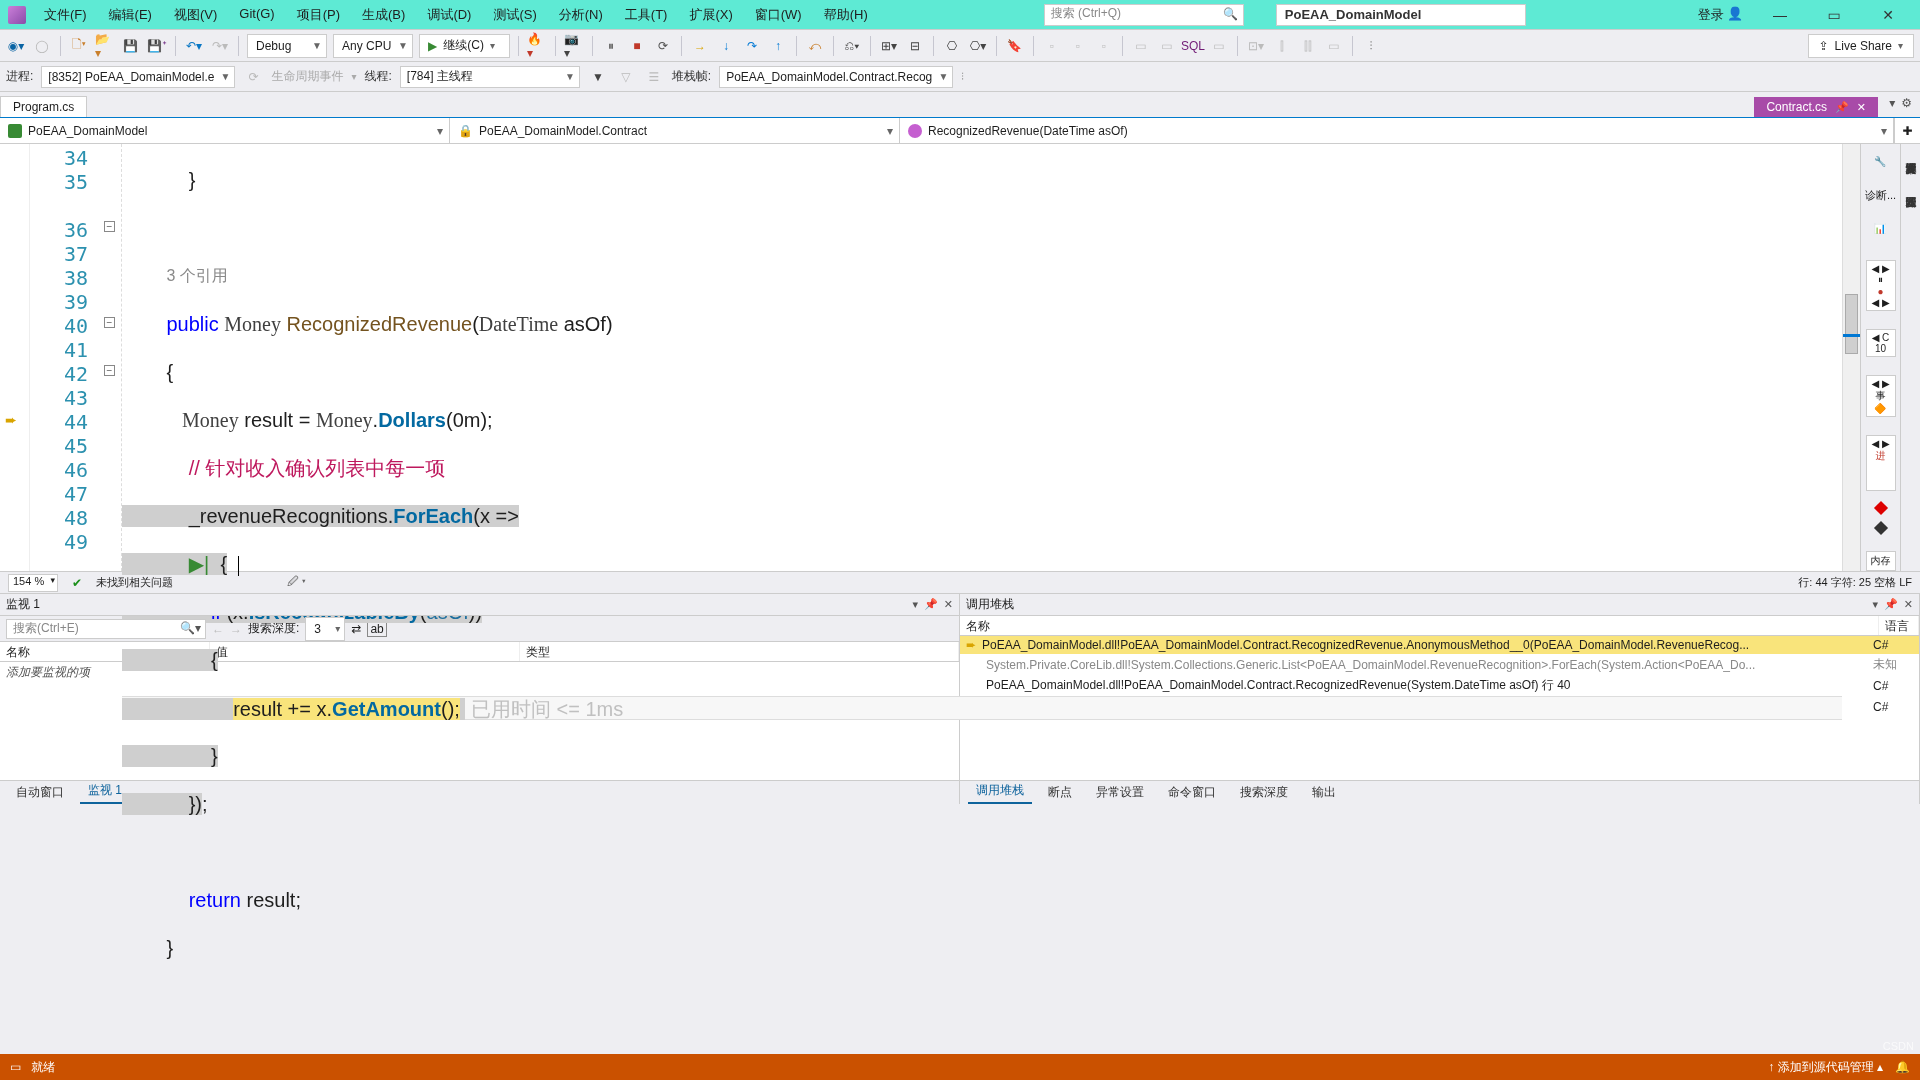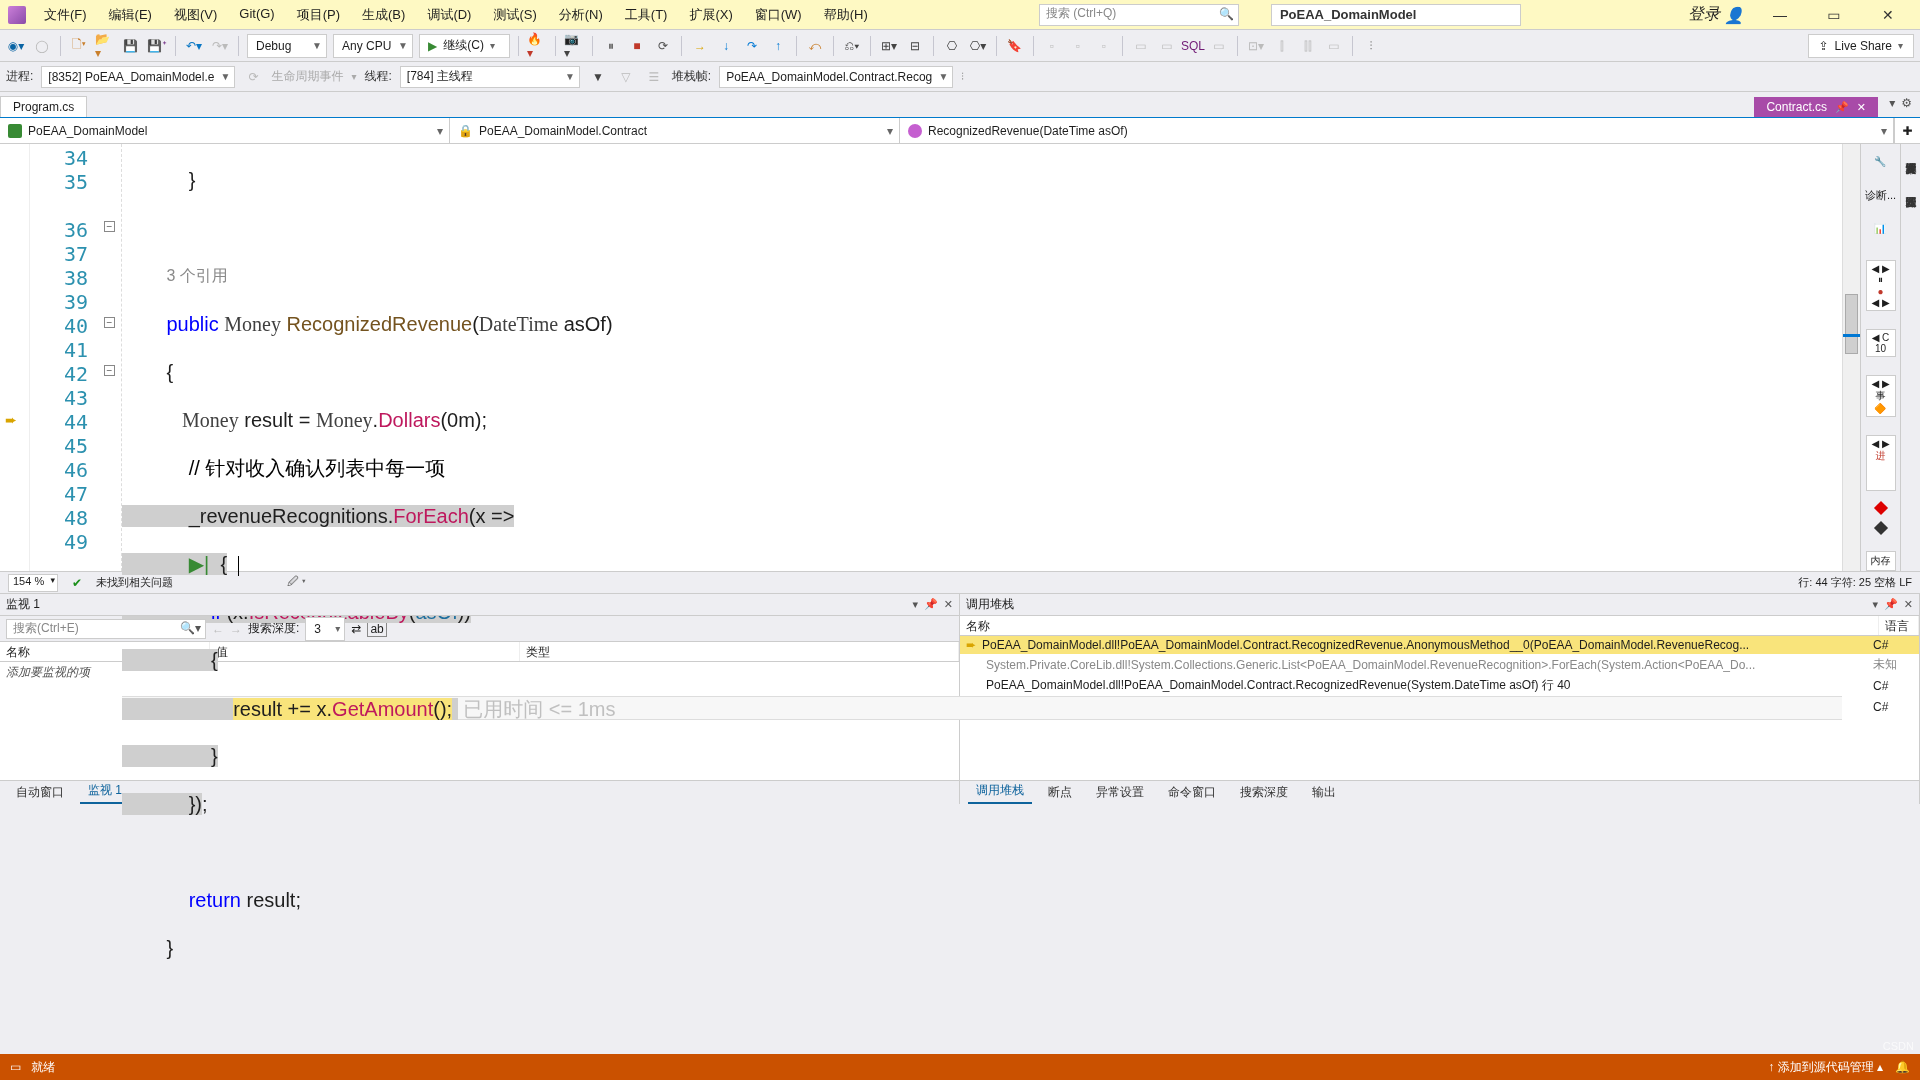--- a/index.html
+++ b/index.html
@@ -1,27 +1,27 @@
 <!DOCTYPE html>
 <html><head>
 <meta charset="utf-8">
 <style>
 * { margin: 0; padding: 0; box-sizing: border-box; font-family: "Microsoft YaHei", "Segoe UI", sans-serif; }
 body { background: #eeeef2; color: #1e1e1e; font-size: 12px; overflow: hidden; width: 1920px; height: 1080px; position: relative; }
 
 
-.titlebar { height: 30px; background: #fef9c3; display: flex; align-items: center; padding: 0 8px; gap: 14px; border-bottom: 1px solid #ccc; font-size: 13px; }
+.titlebar { height: 30px; background: #5eead4; display: flex; align-items: center; padding: 0 8px; gap: 14px; border-bottom: 1px solid #ccc; font-size: 13px; }
 .titlebar .vs-logo { width: 18px; height: 18px; background: linear-gradient(135deg,#cb7fd9,#8a4ba8); border-radius:2px; }
 .menu-item { cursor: pointer; padding:2px 4px; }
 .search-box { margin-left: auto; width: 200px; height: 22px; border: 1px solid #ccc; background: #fff; padding: 0 22px 0 6px; position: relative; font-size: 12px;}
 .search-box .mag { position:absolute; right:4px; top:2px; color:#555;}
 .solution-name { width: 250px; padding:0 8px; font-weight:600; color:#333; border:1px solid #ccc; background:#fff; height:22px; line-height:20px; margin-left:18px;}
 .titlebar-right { margin-left:auto; display:flex; gap:18px; align-items:center; padding-right:6px;}
 .win-btn { width:36px; height:24px; display:flex; align-items:center; justify-content:center; color:#333; font-size:14px;}
-.signin { font-size:16px; display:flex; align-items:flex-end; gap:4px;font-style:italic;}
+.signin { font-size:13px; display:flex; align-items:flex-start; gap:4px;}
 
 
 .toolbar { display:flex; align-items:center; gap:6px; padding:3px 6px; background:#eeeef2; border-bottom:1px solid #ccc; height:32px;}
 .tb-btn { width:20px; height:20px; display:flex; align-items:center; justify-content:center; color:#444; position:relative;}
 .tb-sep { width:1px; height:20px; background:#c6c6d0; margin:0 2px;}
 .combo { border:1px solid #ccc; background:#fff; height:24px; padding:0 20px 0 8px; position:relative; font-size:12px; min-width:80px; display:flex; align-items:center;}
 .combo .dd { position:absolute; right:4px; color:#666; font-size:10px;}
 .continue-btn { background:#fff; border:1px solid #ccc; height:24px; display:flex; align-items:center; gap:6px; padding:0 14px 0 8px; position:relative;}
 .continue-btn .play { color:#388a34;}
 .ls-btn { margin-left:auto; display:flex;align-items:center;gap:6px; height:24px; border:1px solid #ccc; padding:0 10px; background:#fff;}
@@ -56,23 +56,23 @@
 .line-col { width:70px; text-align:right; padding-right:12px; font-family:Consolas,monospace; font-size:20px; color:#2c91af; line-height:24px; padding-top:2px;}
 .fold-col { width:22px; border-right:1px dashed #ddd; position:relative;}
 .fold-box { width:11px; height:11px; border:1px solid #888; background:#fff; position:absolute; left:4px; display:flex; align-items:center; justify-content:center; font-size:10px; color:#555;}
 .code-col { flex:1; font-family:Consolas,monospace; font-size:20px; line-height:24px; position:relative; white-space:pre;}
 .code-col .ln { height:24px; position:relative; }
 .hl-sel { background:#cfcfcf; }
 .hl-yellow { background:#f9e47b; }
 .codelens { color:#8a8a8a; font-size:16px;}
 .kw { color:#0000ff;}
 .ty { color:#404040;font-family:Liberation Serif, serif;}
-.cmnt { color:#000000;}
+.cmnt { color:#be185d;}
 .mname { color:#74531f;}
-.fn { color:#be185d;}
+.fn { color:#0369a1;font-weight:bold;}
 .cursor-caret { display:inline-block; width:1px; height:20px; background:#000; vertical-align:middle;}
 .ghost { color:#c0c0c0;}
 
 
 .right-rail { width:40px; background:#eeeef2; border-left:1px solid #ccc; display:flex; flex-direction:column; align-items:center; gap:12px; padding-top:4px; font-size:10px;}
 .right-rail .tool { width:30px; height:30px; display:flex; align-items:center; justify-content:center; color:#6a237e;}
 .rail-panel { width:30px; border:1px solid #ccc; background:#fff; padding:2px; margin-top:6px; text-align:center;}
 .vert-txt { writing-mode:vertical-rl; font-size:11px; color:#333; margin-top:4px;}
 .red-dot { width:10px;height:10px; background:#d00; transform:rotate(45deg);}
 .blk-dot { width:10px;height:10px; background:#333; transform:rotate(45deg);}

